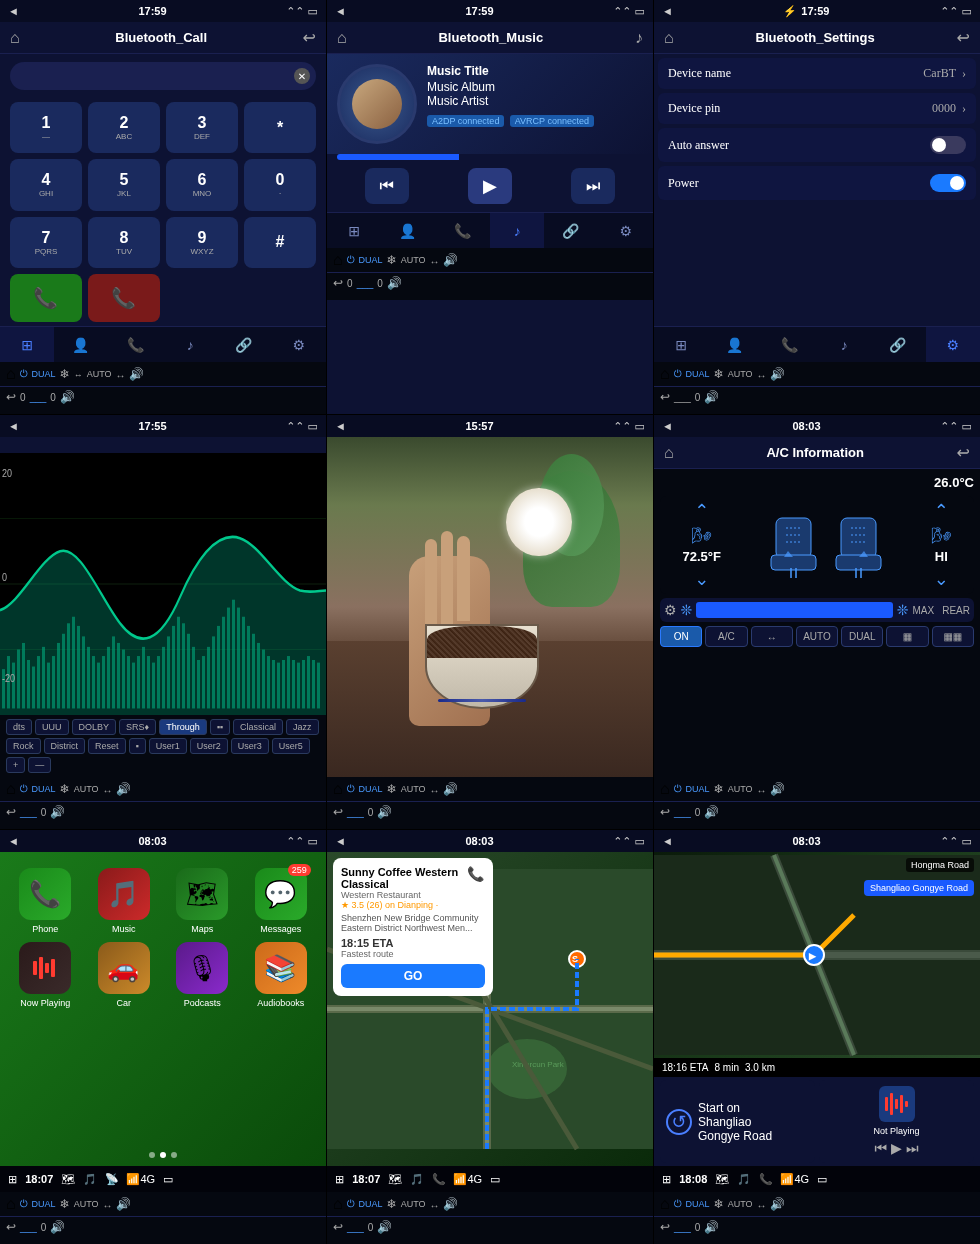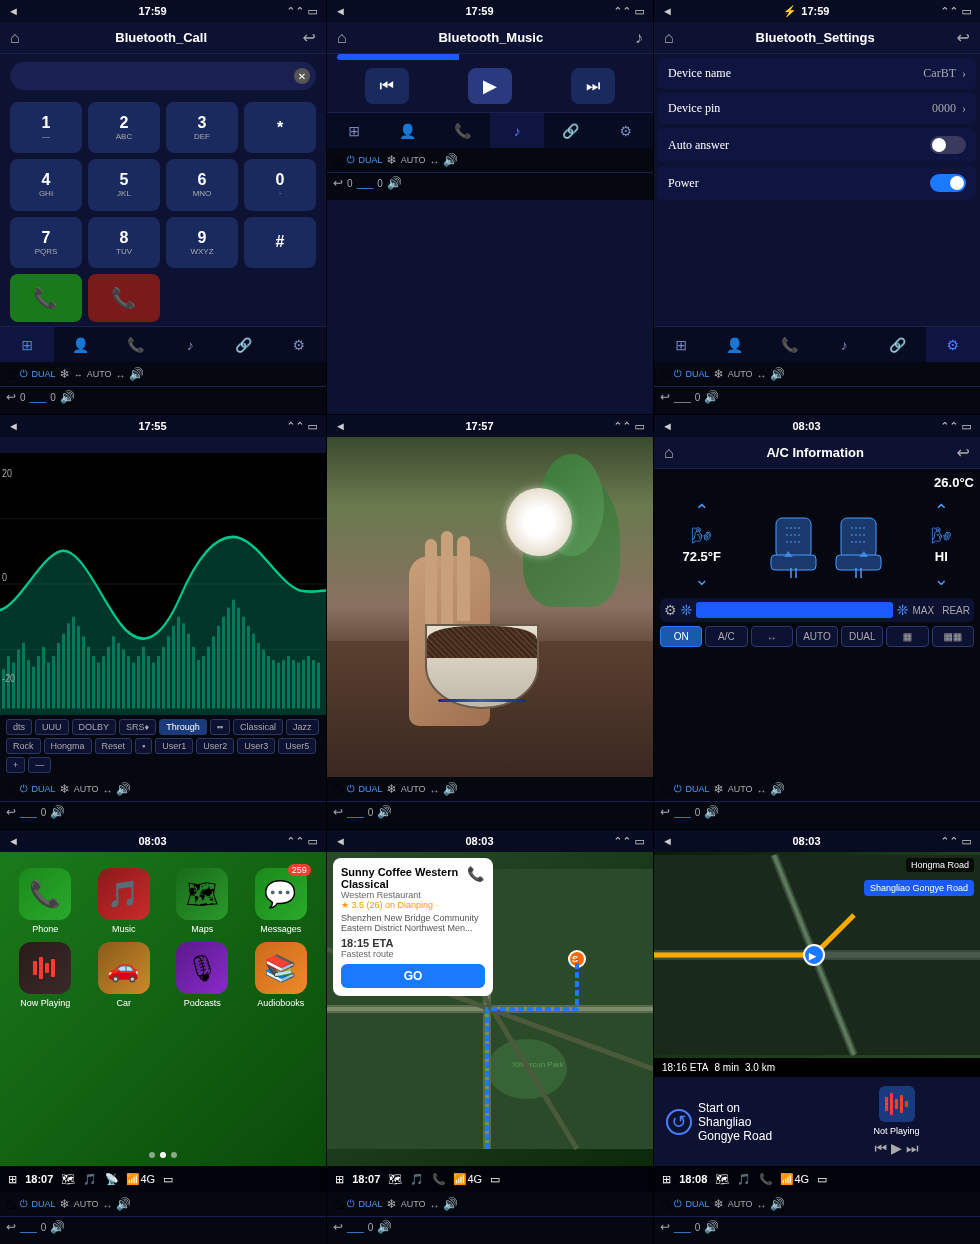--- a/index.html
+++ b/index.html
@@ -591,20 +591,34 @@
       <span class="time">17:59</span>
       <div class="status-icons">
         <span>⌃⌃</span>
         <span>▭</span>
       </div>
     </div>
     <div class="top-nav">
       <span class="nav-icon">⌂</span>
       <span class="title">Bluetooth_Music</span>
       <span class="nav-icon">♪</span>
+    </div>
+    <div class="music-album">
+      <div class="album-art">
+        <div class="person" style="background:linear-gradient(135deg,#c8a87e,#8a6040);border-radius:50%;width:50px;height:50px;z-index:1;"></div>
+      </div>
+      <div class="music-info">
+        <div class="title-line">Music Title</div>
+        <div>Music Album</div>
+        <div>Music Artist</div>
+        <div style="margin-top:4px;">
+          <span class="badge badge-blue">A2DP connected</span>
+          <span class="badge badge-blue">AVRCP connected</span>
+        </div>
+      </div>
     </div>
     <div style="height:6px;background:linear-gradient(90deg,#1a5aff 40%,transparent 40%);margin:0 10px;border-radius:3px;"></div>
     <div class="music-controls">
       <div class="ctrl-btn">⏮</div>
       <div class="ctrl-btn play">▶</div>
       <div class="ctrl-btn">⏭</div>
     </div>
     <div class="bottom-tabs">
       <div class="tab-item">⊞</div>
       <div class="tab-item">👤</div>
@@ -796,21 +810,21 @@
     <div class="eq-bottom-btns">
       <div class="eq-btn">dts</div>
       <div class="eq-btn">UUU</div>
       <div class="eq-btn">DOLBY</div>
       <div class="eq-btn">SRS♦</div>
       <div class="eq-btn active">Through</div>
       <div class="eq-btn">▪▪</div>
       <div class="eq-btn">Classical</div>
       <div class="eq-btn">Jazz</div>
       <div class="eq-btn">Rock</div>
-      <div class="eq-btn">Hongma</div>
+      <div class="eq-btn">District</div>
       <div class="eq-btn">Reset</div>
       <div class="eq-btn">▪</div>
       <div class="eq-btn">User1</div>
       <div class="eq-btn">User2</div>
       <div class="eq-btn">User3</div>
       <div class="eq-btn">User5</div>
       <div class="eq-btn">+</div>
       <div class="eq-btn">—</div>
     </div>
     <div class="ctrl-bottom">
@@ -828,21 +842,21 @@
         <span style="color:#4a9aff;font-size:10px;">___</span>
         <span style="color:#aaa;font-size:10px;">0</span>
         <span style="color:#aaa;font-size:12px;">🔊</span>
       </div>
     </div>
   </div>
 
   <div class="panel">
     <div class="status-bar">
       <span>◄</span>
-      <span class="time">17:57</span>
+      <span class="time">15:57</span>
       <div class="status-icons">
         <span>⌃⌃</span>
         <span>▭</span>
       </div>
     </div>
     <div class="video-panel">
 
       <div style="width:100%;height:100%;background:linear-gradient(180deg,#3a4a2e 0%,#6a7a4e 20%,#8a7060 50%,#4a3020 70%,#2a1a10 100%);position:relative;display:flex;align-items:flex-end;justify-content:center;padding-bottom:10%;">
 
         <div style="position:absolute;bottom:0;left:0;right:0;height:40%;background:linear-gradient(180deg,#5a4030,#3a2820);"></div>

